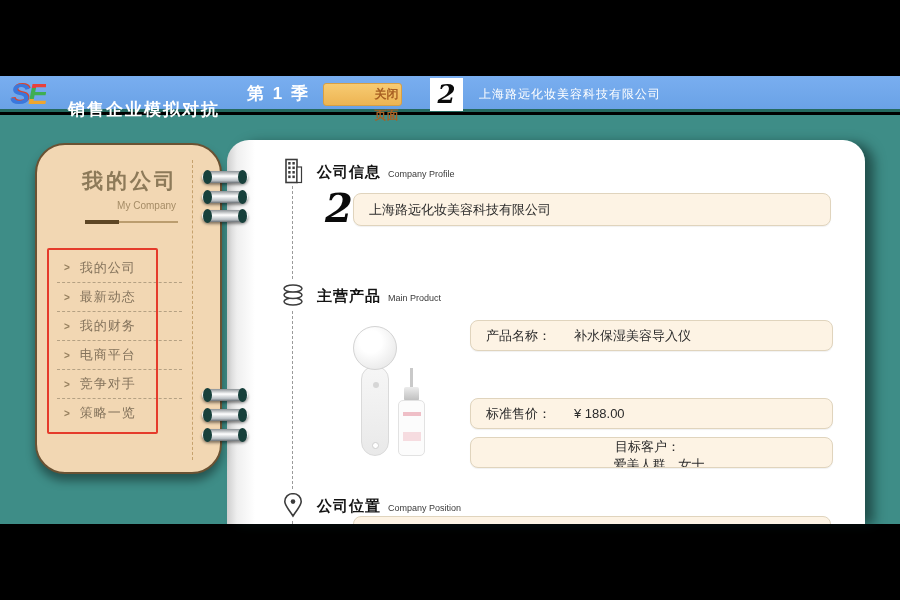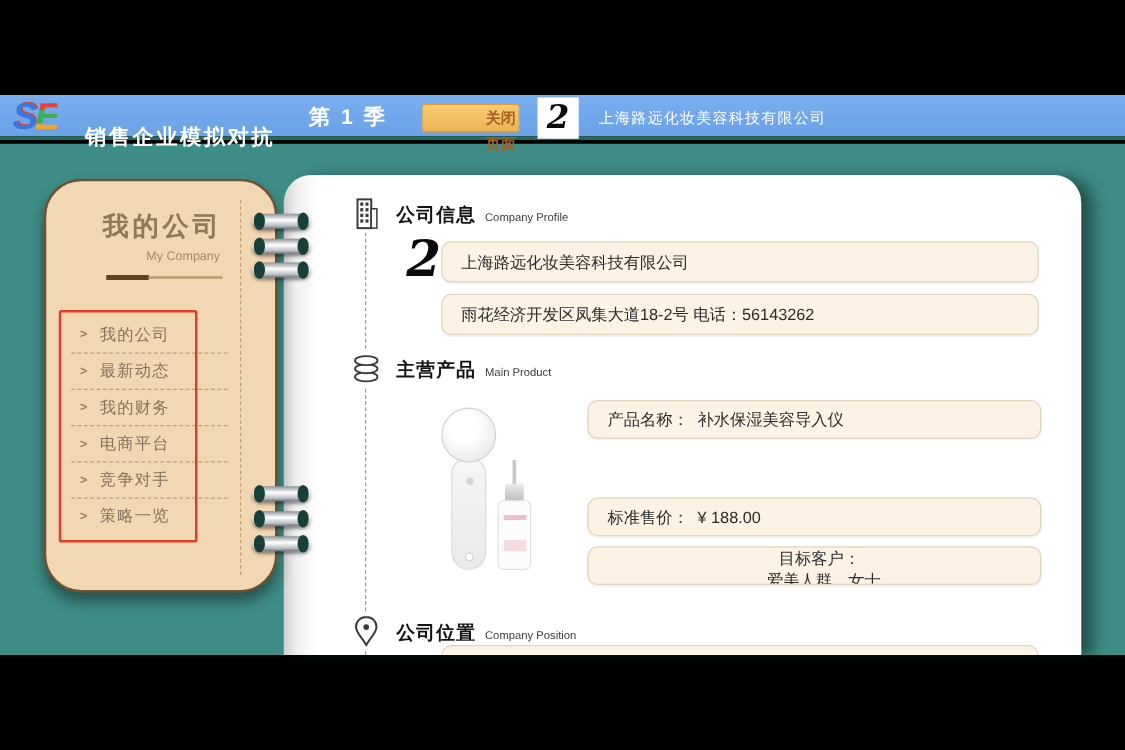--- a/index.html
+++ b/index.html
@@ -12,21 +12,21 @@
             background:linear-gradient(180deg,#79aef0,#6aa2e6); border-bottom:3px solid #256a60; }
   .se-logo { position:absolute; left:10px; top:0; height:36px; line-height:36px;
              font-size:30px; font-weight:bold; font-style:italic; letter-spacing:-2px; }
   .se-s { color:#3a78dd; text-shadow:1px -1px 0 #d8452f; }
   .se-e { background:linear-gradient(180deg,#e8413c 0 34%,#3fae52 34% 67%,#efa62e 67% 100%);
           -webkit-background-clip:text; background-clip:text; color:transparent; }
   .app-title { position:absolute; left:68px; top:16px; height:36px; line-height:36px;
                color:#fff; font-size:17px; font-weight:bold; letter-spacing:2px; }
   .season { position:absolute; left:247px; top:0; height:36px; line-height:36px;
             color:#fff; font-size:17px; font-weight:bold; letter-spacing:2px;text-align:center; }
-  .close-btn { position:absolute; left:337px; top:7px; width:79px; height:23px;
+  .close-btn { position:absolute; left:323px; top:7px; width:79px; height:23px;
                background:linear-gradient(180deg,#f7cb72,#edb453); border:1px solid #d89f43;
                border-radius:3px; color:#a85f22; font-size:12px; font-weight:bold;
                line-height:21px; text-align:center; cursor:pointer;padding-left:48px; }
   .hdr-logo-box { position:absolute; left:430px; top:2px; width:33px; height:33px; background:#fff;
                   text-align:center; }
   .hdr-logo-box .mark { font-family:"DejaVu Serif","Liberation Serif",serif; font-weight:bold;
                         font-style:italic; font-size:26px; line-height:33px; color:#0a0a0a; }
   .hdr-company { position:absolute; left:479px; top:0; height:36px; line-height:36px;
                  color:#fff; font-size:12px; letter-spacing:1px; }
 
@@ -44,21 +44,21 @@
               padding:2px 0; z-index:2; }
   .sec-head { position:absolute; left:90px; z-index:2; white-space:nowrap; }
   .sec-title { font-size:15px; font-weight:bold; color:#141414; letter-spacing:1px; }
   .sec-sub { font-size:9px; color:#3a3a3a; margin-left:7px; }
   .info-mark { position:absolute; left:95px; top:46px; width:34px; height:44px; text-align:center;
                font-family:"DejaVu Serif","Liberation Serif",serif; font-weight:bold; font-style:italic;
                font-size:40px; line-height:44px; color:#0a0a0a; z-index:2; }
   .field { position:absolute; background:#fdf3e4; border:1px solid #e0d4bd; border-radius:8px;
            font-size:13px; color:#2b2b2b; padding-left:15px; display:flex; align-items:center;
            box-shadow:0 1px 1px rgba(0,0,0,.06); z-index:2; white-space:nowrap; overflow:hidden; }
-  .field .lbl { margin-right:7px; }
+  .field .lbl { margin-right:23px; }
   .f-info1 { left:126px; top:53px;  width:478px; height:33px; }
   .f-info2 { left:126px; top:95px;  width:478px; height:33px; }
   .f-prod  { left:243px; width:363px; height:31px; }
   .f-prod1 { top:180px; } .f-prod2 { top:218px; } .f-prod3 { top:258px; } .f-prod4 { top:297px;flex-direction:column; }
   .f-pos   { left:126px; top:376px; width:478px; height:36px; }
 
   
   .product-img { position:absolute; left:73px; top:176px; width:160px; height:158px; z-index:2; }
   .dev-head { position:absolute; left:53px; top:10px; width:44px; height:44px; border-radius:50%;
               background:radial-gradient(circle at 40% 35%,#ffffff 30%,#ebebeb 75%,#dedede);
@@ -147,23 +147,20 @@
         </g>
       </svg>
     </div>
     <div class="sec-head" style="top:23px;">
       <span class="sec-title">公司信息</span><span class="sec-sub">Company Profile</span>
     </div>
     <div class="info-mark">2</div>
     <div class="field f-info1">
       <span>上海路远化妆美容科技有限公司</span>
     </div>
-    <div class="field f-info2">
-      <span>雨花经济开发区凤集大道18-2号 电话：56143262</span>
-    </div>
 
     <div class="sec-icon" style="top:140px;">
       <svg width="22" height="26" viewBox="0 0 22 26">
         <g fill="#fff" stroke="#3c3c3c" stroke-width="1.5">
           <ellipse cx="11" cy="19.5" rx="9" ry="3.6"></ellipse>
           <ellipse cx="11" cy="13" rx="9" ry="3.6"></ellipse>
           <ellipse cx="11" cy="6.5" rx="9" ry="3.6"></ellipse>
         </g>
       </svg>
     </div>

